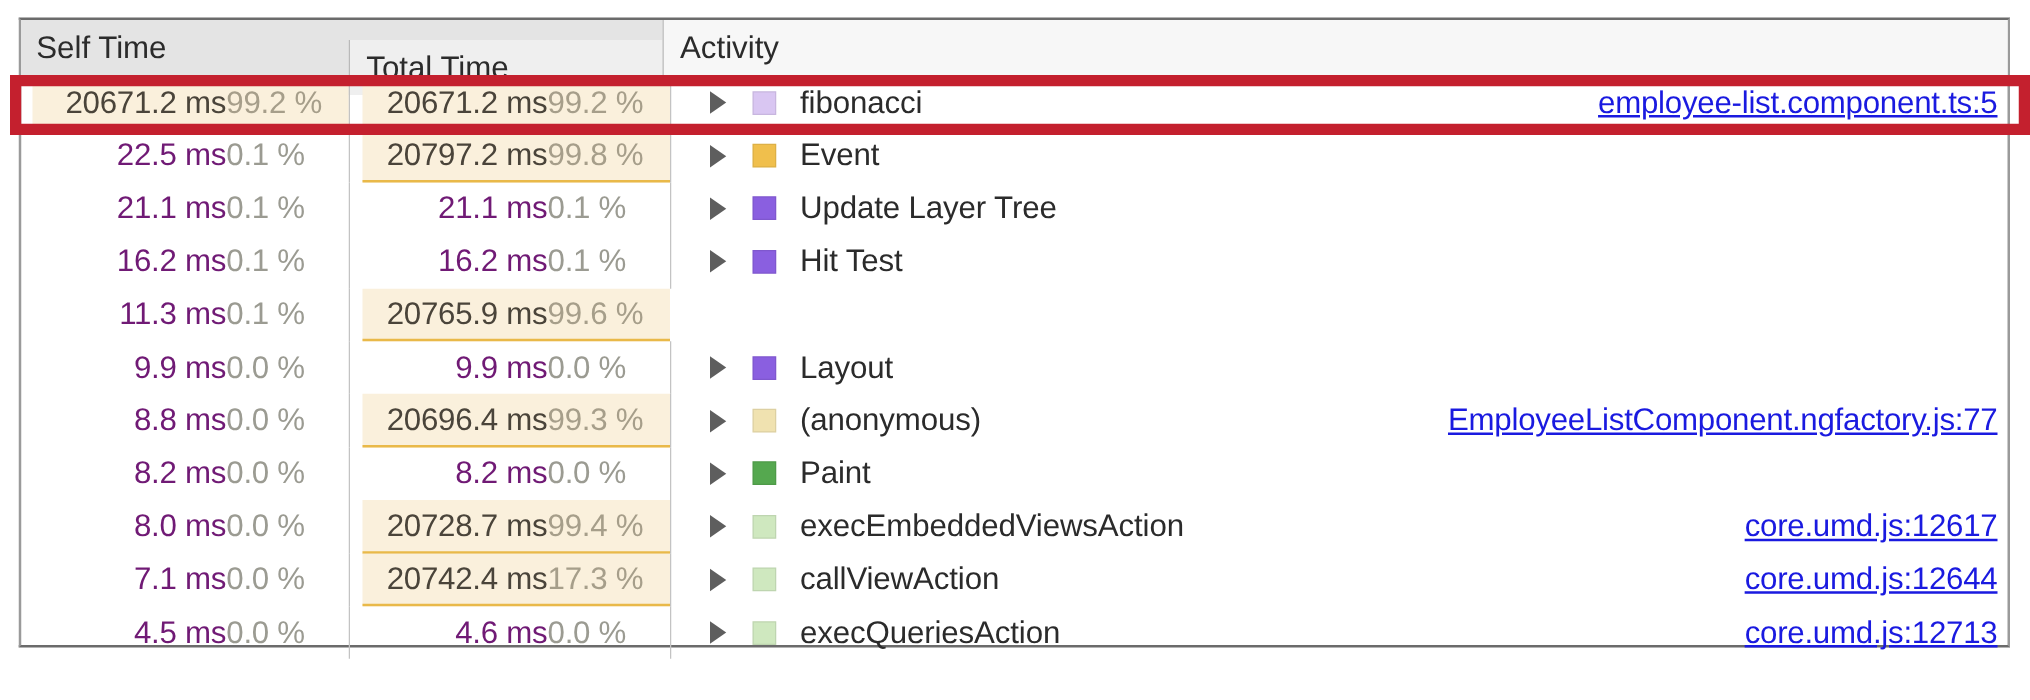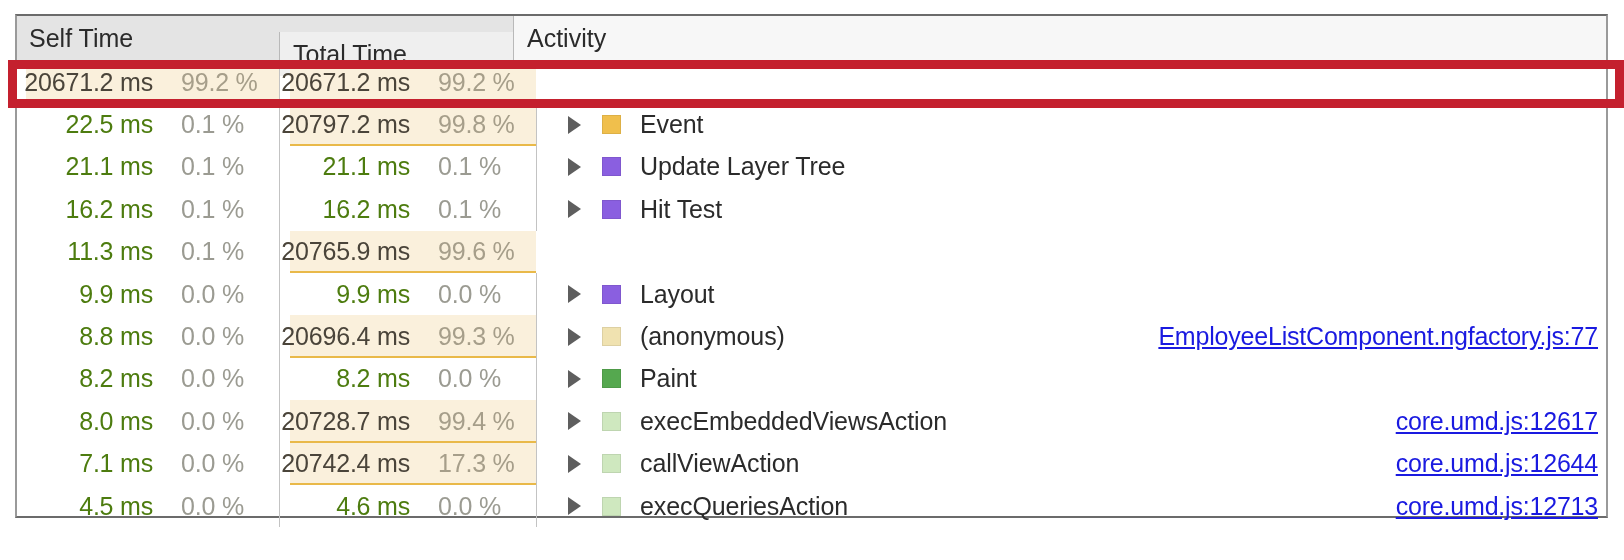--- a/index.html
+++ b/index.html
@@ -43,21 +43,21 @@
     height: 44px;
     line-height: 44px;
     font-size: 25px;
     color: #2b2b2b;
     box-sizing: border-box;
     white-space: nowrap;
   }
   .th-self  { left: 0;    width: 262px; padding-left: 12px; }
   .th-total { left: 262px; width: 257px; padding-left: 13px;
               border-left: 1px solid #b9b9b9; background: #efefef; margin-top: 16px; }
-  .th-act   { left: 496px; right: 0;     padding-left: 13px;
+  .th-act   { left: 513px; right: 0;     padding-left: 13px;
               border-left: 1px solid #b9b9b9; background: #f7f7f7; }
 
   
   .tbody { position: relative; }
   .row {
     position: relative;
     height: 42.4px;
     box-sizing: border-box;
   }
 
@@ -103,24 +103,23 @@
 
   .nums {
     position: absolute;
     left: 0; right: 10px; top: 0;
     height: 100%;
     display: flex;
     align-items: center;
     justify-content: flex-end;
     font-size: 25px;
     white-space: nowrap;
-    gap: 28px;
   }
   .ms {
-    color: #4d7c0f;
+    color: #701a75;
     letter-spacing: -0.2px;
   }
   .pct {
     color: #9b9b92;
     width: 88px;
     text-align: left;
     letter-spacing: -0.2px;
   }
   .hl-text .ms  { color: #4a443a; }
   .hl-text .pct { color: #a69e8a; }
@@ -200,20 +199,28 @@
             <span class="pct">99.2 %</span>
           </div>
         </div>
         <div class="cell-total">
           <div class="hl"></div>
           <div class="nums hl-text">
             <span class="ms">20671.2 ms</span>
             <span class="pct">99.2 %</span>
           </div>
         </div>
+        <div class="cell-act">
+          <div class="act-inner">
+            <div class="tri"></div>
+            <div class="swatch" style="background: rgb(217, 198, 242);"></div>
+            <div class="act-label">fibonacci</div>
+            <div class="act-link">employee-list.component.ts:5</div>
+          </div>
+        </div>
       </div>
       <div class="row">
         <div class="cell-self">
           <div class="nums">
             <span class="ms">22.5 ms</span>
             <span class="pct">0.1 %</span>
           </div>
         </div>
         <div class="cell-total">
           <div class="hl"></div>

